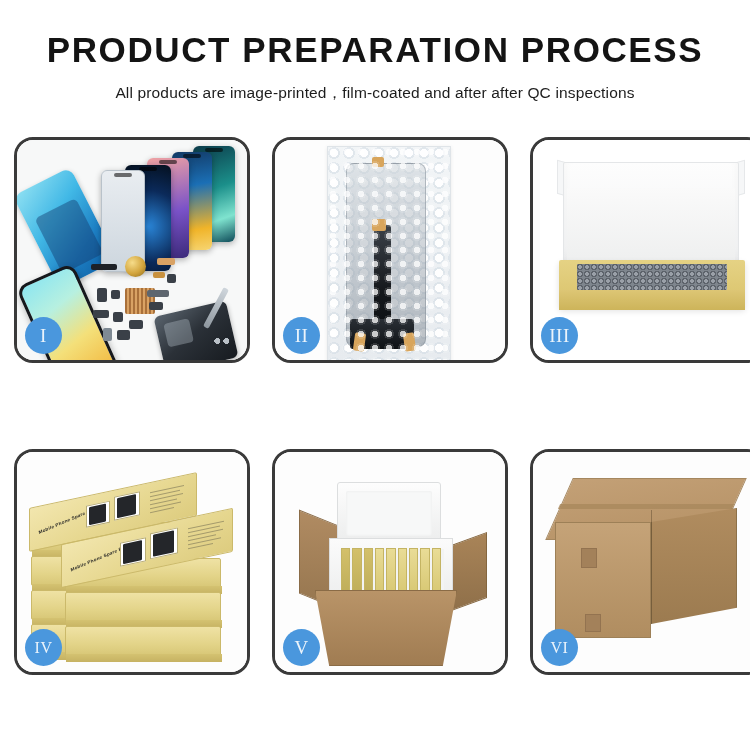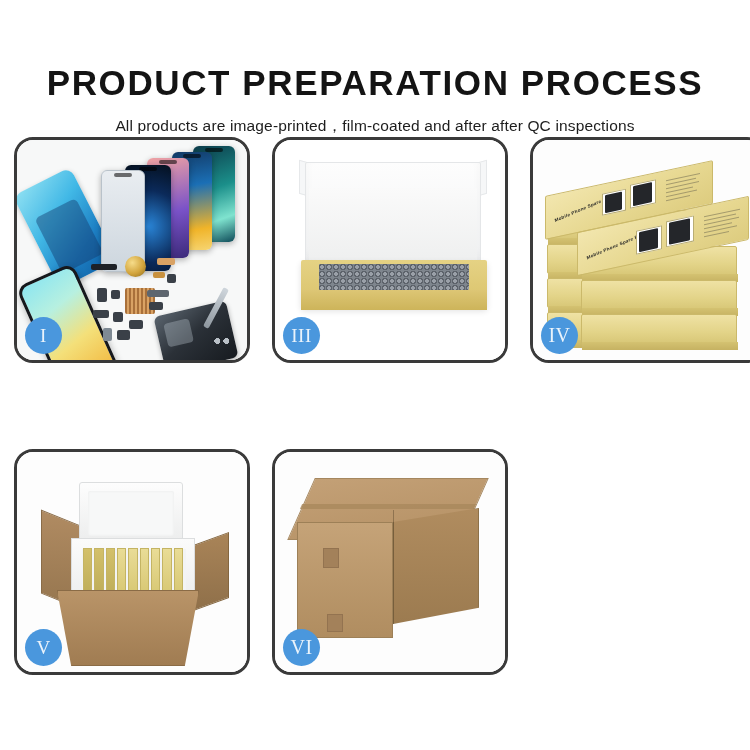--- a/index.html
+++ b/index.html
@@ -8,21 +8,21 @@
     background:#ffffff;
     font-family:"Liberation Sans", sans-serif;
     overflow:hidden;
   }
   #page { position:relative; width:750px; height:750px; background:#fff; }
 
   
   .header { position:absolute; left:0; top:0; width:750px; text-align:center; }
   .title {
     font-size:35px; font-weight:700; letter-spacing:1.6px;
-    color:#141414; line-height:1; padding-top:65px;
+    color:#141414; line-height:1; padding-top:32px;
     font-family:"Liberation Sans", sans-serif;
   }
   .subtitle {
     font-size:15.5px; font-weight:400; color:#1d1d1d;
     letter-spacing:.15px; padding-top:16px;
   }
 
   
   .grid {
     position:absolute; left:14px; top:137px;
@@ -50,21 +50,21 @@
   .badge {
     position:absolute; left:8px; bottom:6px;
     width:37px; height:37px; border-radius:50%;
     background:#4a97dd;
     color:#eaf3fb;
     display:flex; align-items:center; justify-content:center;
     font-family:"Liberation Serif", serif;
     font-size:19px; letter-spacing:.5px;
     z-index:40;
   }
-  .badge.small { font-size:20px; }
+  .badge.small { font-size:16px; }
 
   
   .p1 { background:#f7f8f8; }
   .film {
     position:absolute; left:16px; top:36px; width:64px; height:104px;
     border-radius:9px; transform:rotate(-27deg);
     background:linear-gradient(150deg,#8fe0f2 0%,#41b8e6 38%,#1d7fc4 72%,#0e5fa3 100%);
     box-shadow:0 2px 5px rgba(0,0,0,.25);
   }
   .film:after{
@@ -366,20 +366,37 @@
         <div class="prt l"></div>
         <div class="prt m"></div>
         <div class="tweezer"></div>
         <div class="screws"></div>
       </div>
       <div class="badge">
         <span>I</span>
       </div>
     </div>
 
+    <div class="panel">
+      <div class="stage p2">
+        <div class="bubblebag">
+          <div class="lcd"></div>
+          <div class="flex"></div>
+          <div class="flexfoot"></div>
+          <div class="tape t1"></div>
+          <div class="tape t2"></div>
+          <div class="tape t3"></div>
+          <div class="tape t4"></div>
+          <div class="bubbleoverlay"></div>
+        </div>
+      </div>
+      <div class="badge">
+        <span>II</span>
+      </div>
+    </div>
 
     <div class="panel">
       <div class="stage p3">
         <div class="b3lidflap-l"></div>
         <div class="b3lidflap-r"></div>
         <div class="b3lid"></div>
         <div class="b3foam"></div>
         <div class="b3tray">
           <div class="b3inner"></div>
         </div>

